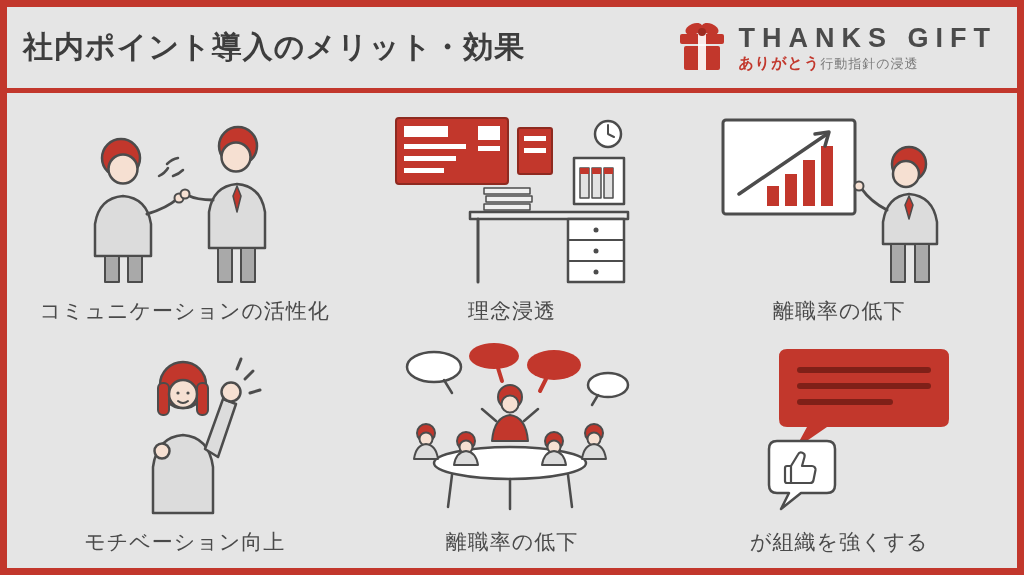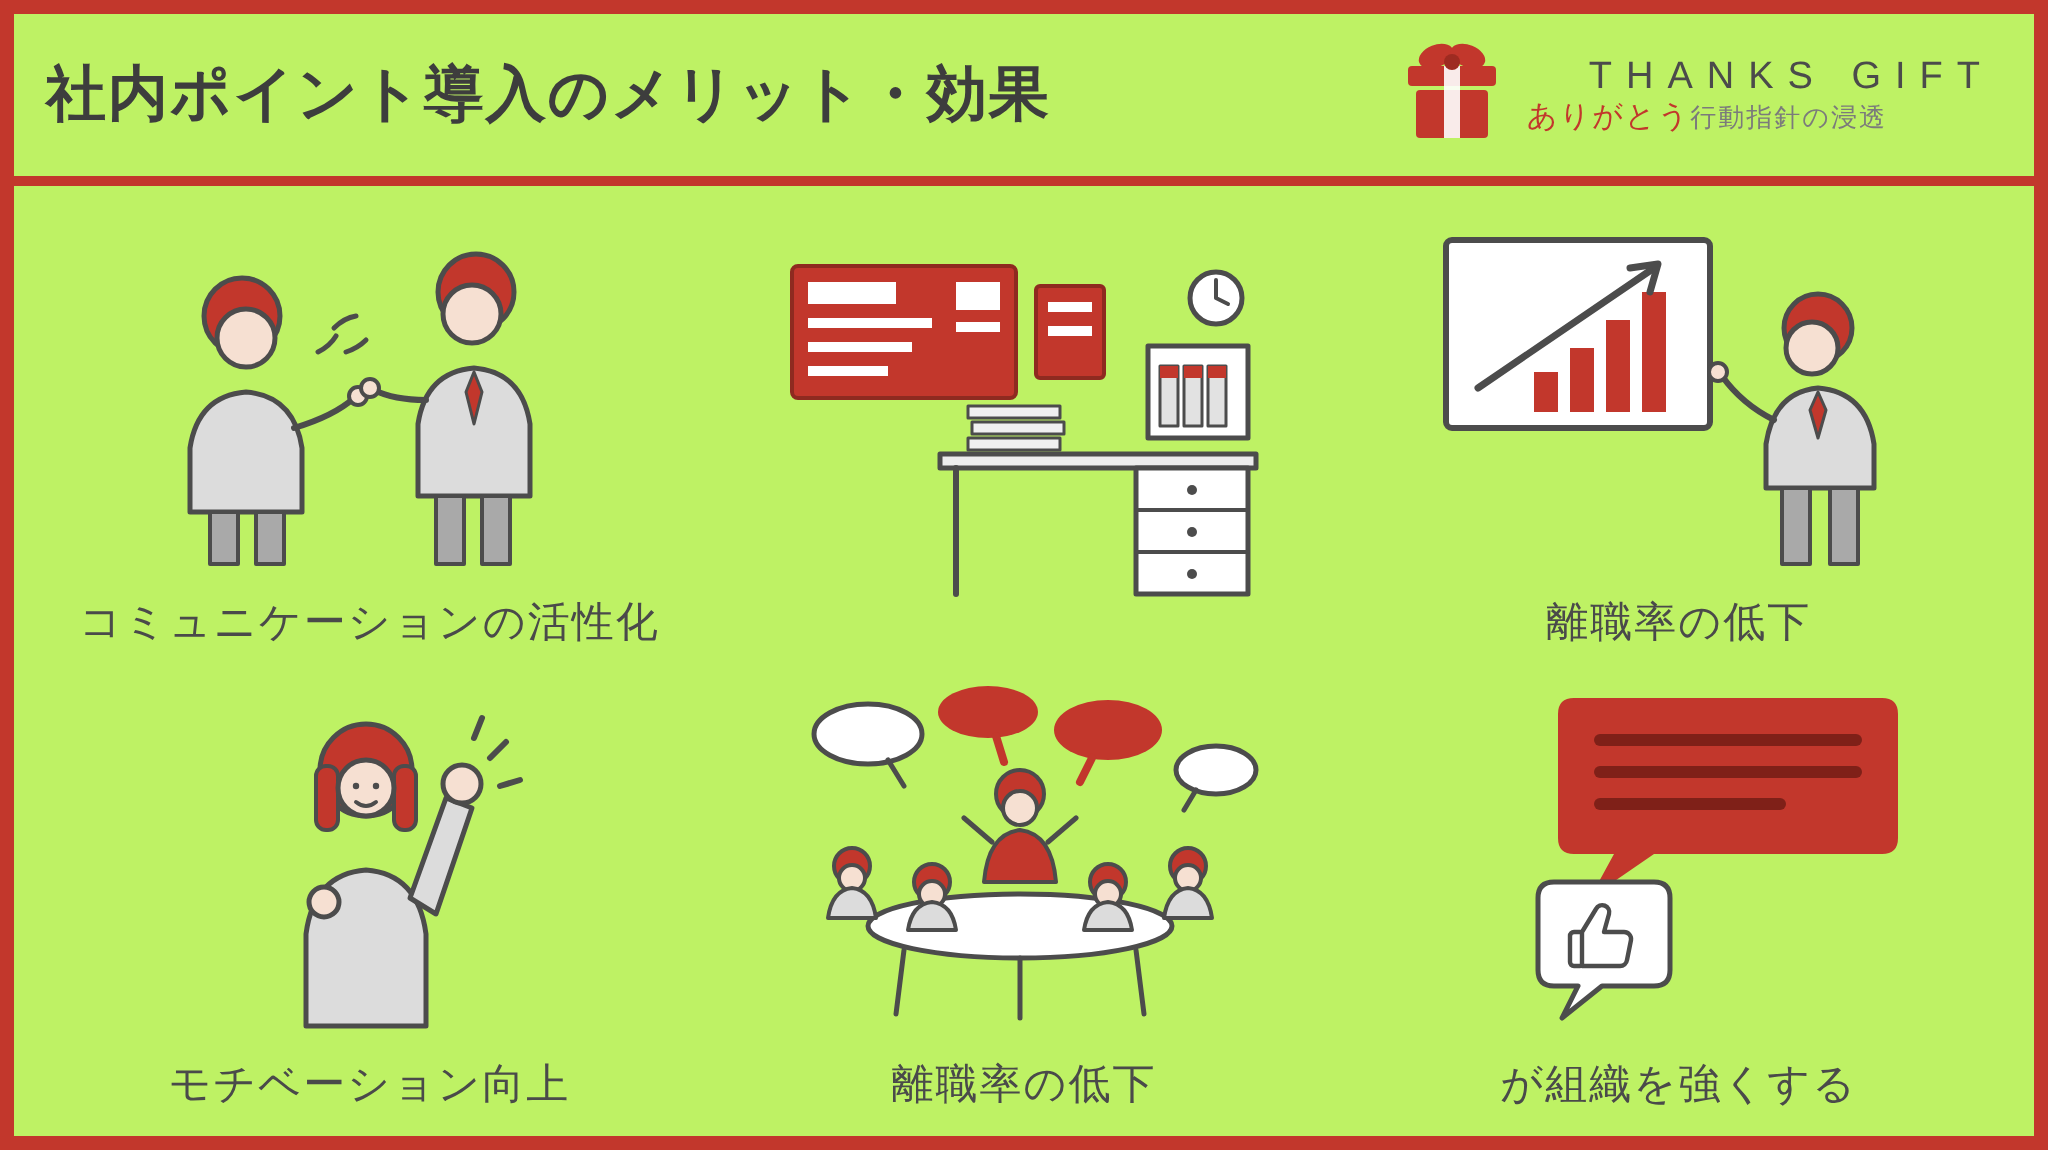--- a/index.html
+++ b/index.html
@@ -2,36 +2,36 @@
 <html><head>
 <meta charset="utf-8">
 <style>
   html,body{margin:0;padding:0;}
   body{
     width:1024px;height:575px;overflow:hidden;background:#ffffff;
     font-family:"Liberation Sans","DejaVu Sans",sans-serif;
   }
   .frame{
     width:1024px;height:575px;box-sizing:border-box;
-    border:7px solid #c2372c;background:#bef264;
+    border:7px solid #c2372c;background:#e5e5e5;
     display:flex;flex-direction:column;
   }
   .header{
     height:86px;flex:0 0 86px;box-sizing:border-box;
     display:flex;align-items:center;justify-content:space-between;
     padding:0 20px 0 16px;border-bottom:5px solid #c2372c;
   }
   .title{
     font-size:30px;font-weight:bold;color:#3d3d3d;letter-spacing:1px;margin:0;
   }
   .brand{display:flex;align-items:center;gap:10px;}
   .brand-text{display:flex;flex-direction:column;align-items:flex-start;line-height:1.15;}
-  .brand-name{font-size:19px;font-weight:normal;color:#4b4b4b;letter-spacing:7px;white-space:nowrap;margin-left:31px;}
+  .brand-name{font-size:27px;font-weight:bold;color:#4b4b4b;letter-spacing:7px;white-space:nowrap;}
   .brand-tagline{font-size:13px;color:#7b7b7b;letter-spacing:1px;white-space:nowrap;}
-  .brand-tagline .hl{color:#c2372c;font-weight:normal;font-size:15px;}
+  .brand-tagline .hl{color:#c2372c;font-weight:bold;font-size:15px;}
   .grid{
     flex:1;display:grid;
     grid-template-columns:repeat(3,1fr);
     grid-template-rows:1fr 1fr;
     padding:4px 14px 8px;
   }
   .cell{
     display:flex;flex-direction:column;align-items:center;
     justify-content:flex-end;padding-bottom:4px;
   }
@@ -136,20 +136,21 @@
           <rect x="88" y="106" width="158" height="7" fill="#ededed" stroke="#4c4c4c" stroke-width="2.5"></rect>
           <line x1="96" y1="113" x2="96" y2="176" stroke="#4c4c4c" stroke-width="3"></line>
           <rect x="186" y="113" width="56" height="63" fill="#ffffff" stroke="#4c4c4c" stroke-width="2.5"></rect>
           <line x1="186" y1="134" x2="242" y2="134" stroke="#4c4c4c" stroke-width="2"></line>
           <line x1="186" y1="155" x2="242" y2="155" stroke="#4c4c4c" stroke-width="2"></line>
           <circle cx="214" cy="124" r="2.5" fill="#4c4c4c"></circle>
           <circle cx="214" cy="145" r="2.5" fill="#4c4c4c"></circle>
           <circle cx="214" cy="166" r="2.5" fill="#4c4c4c"></circle>
         </svg>
       </div>
+      <div class="label">理念浸透</div>
     </div>
 
     <div class="cell">
       <div class="illus">
         <svg width="260" height="180" viewBox="0 0 260 180" fill="none" stroke-linejoin="round" stroke-linecap="round">
 
           <rect x="14" y="14" width="132" height="94" rx="3" fill="#ffffff" stroke="#4c4c4c" stroke-width="3"></rect>
           <rect x="58" y="80" width="12" height="20" fill="#c2372c"></rect>
           <rect x="76" y="68" width="12" height="32" fill="#c2372c"></rect>
           <rect x="94" y="54" width="12" height="46" fill="#c2372c"></rect>

